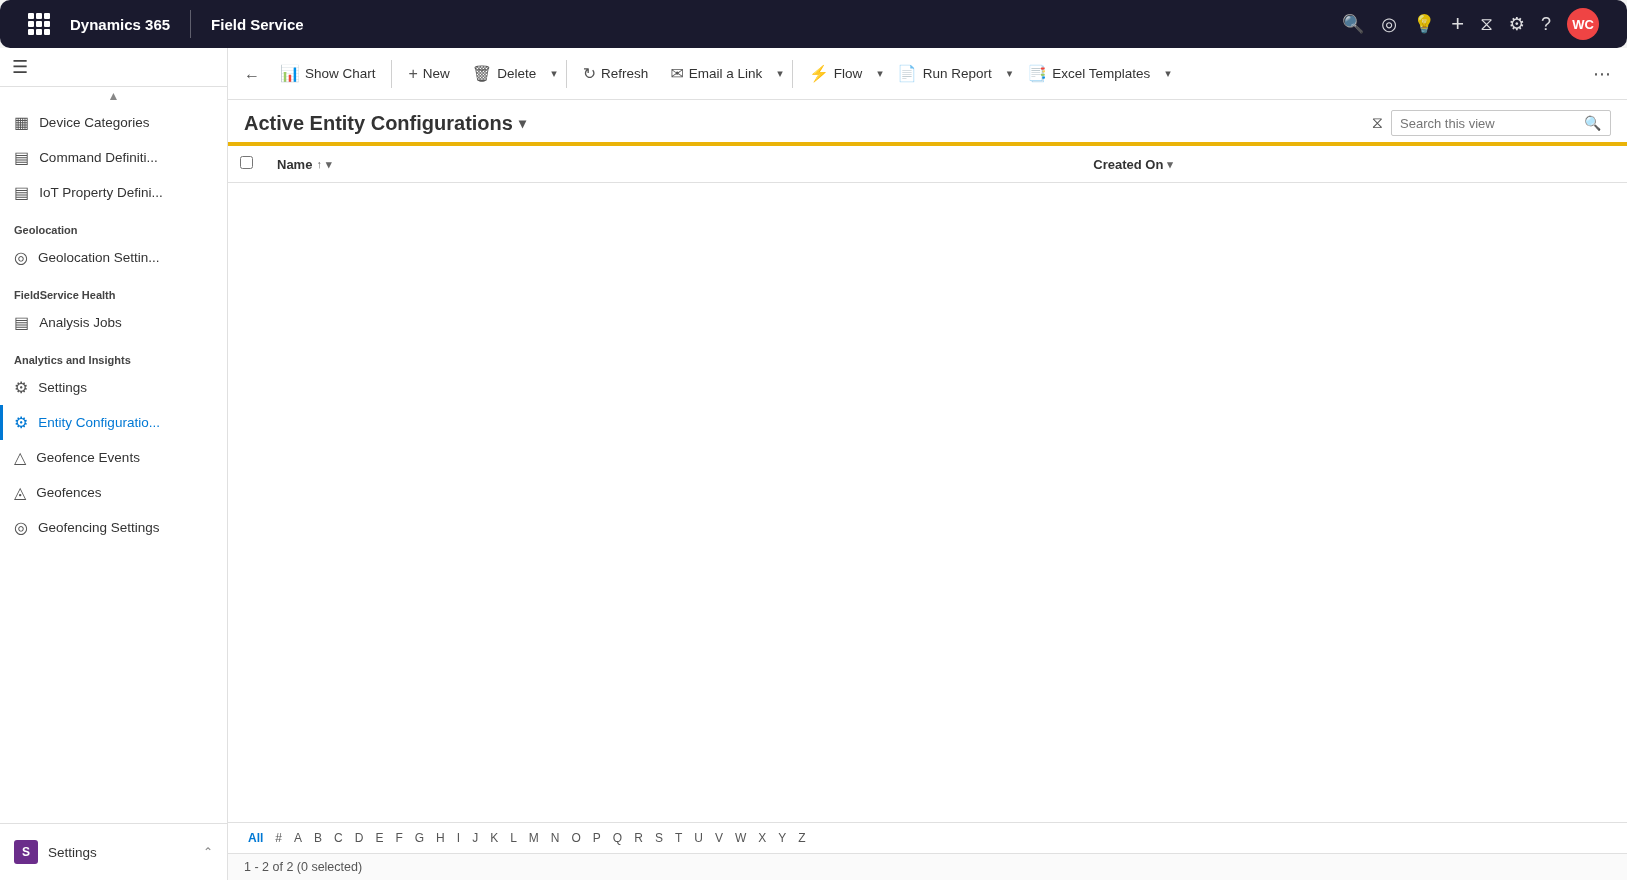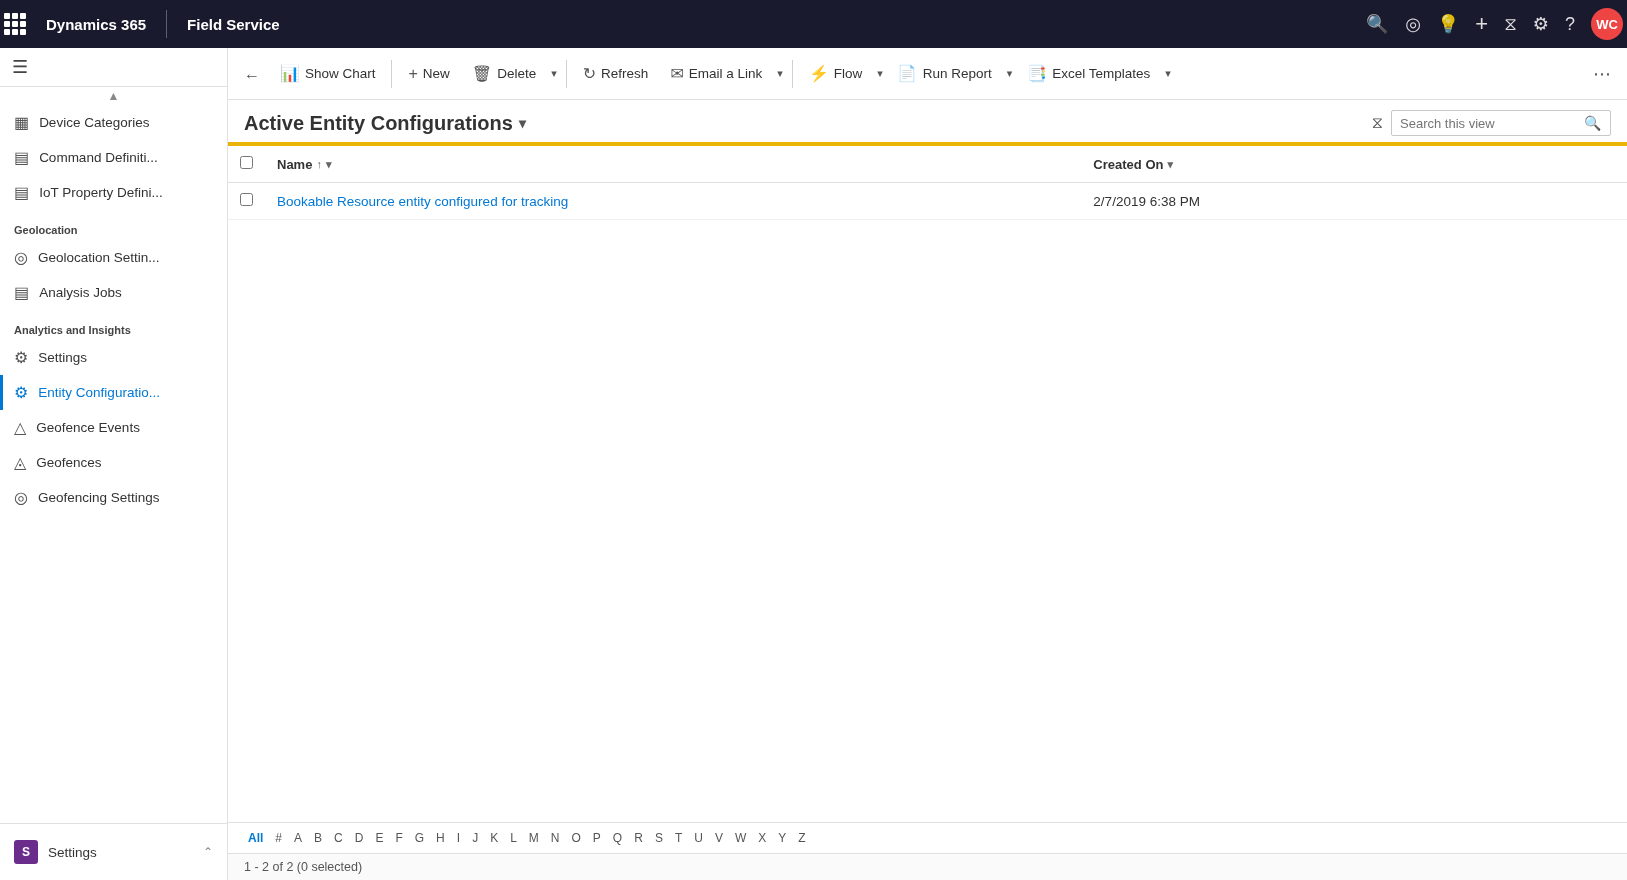--- a/index.html
+++ b/index.html
@@ -5,22 +5,23 @@
     * { box-sizing: border-box; margin: 0; padding: 0; }
     body { font-family: 'Segoe UI', sans-serif; font-size: 14px; background: #f3f3f3; display: flex; flex-direction: column; height: 100vh; overflow: hidden; }
 
     
     .top-nav {
       background: #1a1a2e;
       color: #fff;
       display: flex;
       align-items: center;
       height: 48px;
-      padding: 0 4px;
-      flex-shrink: 0;
+      padding: 0 28px;
+      flex-shrink: 0;
+      border-radius: 10px;
     }
     .top-nav-left {
       display: flex;
       align-items: center;
       gap: 12px;
     }
     .waffle-icon {
       display: grid;
       grid-template-columns: repeat(3,6px);
       grid-template-rows: repeat(3,6px);
@@ -367,20 +368,21 @@
         <span class="sidebar-item-icon">▤</span>
         <span>IoT Property Defini...</span>
       </div>
 
       <div class="sidebar-section-label">Geolocation</div>
       <div class="sidebar-item">
         <span class="sidebar-item-icon">◎</span>
         <span>Geolocation Settin...</span>
       </div>
 
+      <div class="sidebar-section-label">FieldService Health</div>
       <div class="sidebar-item">
         <span class="sidebar-item-icon">▤</span>
         <span>Analysis Jobs</span>
       </div>
 
       <div class="sidebar-section-label">Analytics and Insights</div>
       <div class="sidebar-item">
         <span class="sidebar-item-icon">⚙</span>
         <span>Settings</span>
       </div>
@@ -501,31 +503,20 @@
             </th>
             <th class="th-created">
               <span class="th-sort">
                 <span>Created On</span>
                 <span class="sort-icon">▾</span>
               </span>
             </th>
           </tr>
         </thead>
         <tbody>
-          <tr>
-            <td>
-              <input type="checkbox" class="row-checkbox" style="">
-            </td>
-            <td>
-              <a class="record-link">Bookable Resource entity configured for tracking</a>
-            </td>
-            <td>
-              <span>2/7/2019 6:38 PM</span>
-            </td>
-          </tr>
         </tbody>
       </table>
     </div>
 
     <div class="alpha-bar">
       <span class="alpha-letter active">All</span>
       <span class="alpha-letter">#</span>
       <span class="alpha-letter">A</span>
       <span class="alpha-letter">B</span>
       <span class="alpha-letter">C</span>

